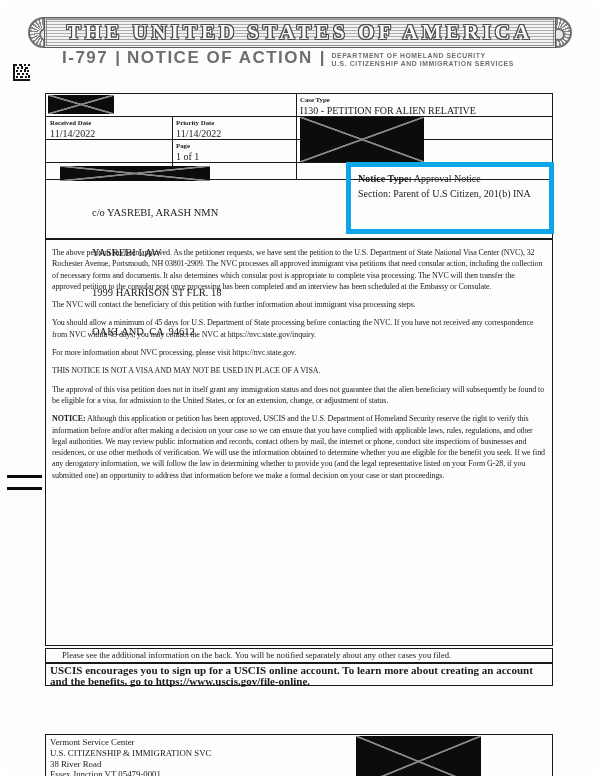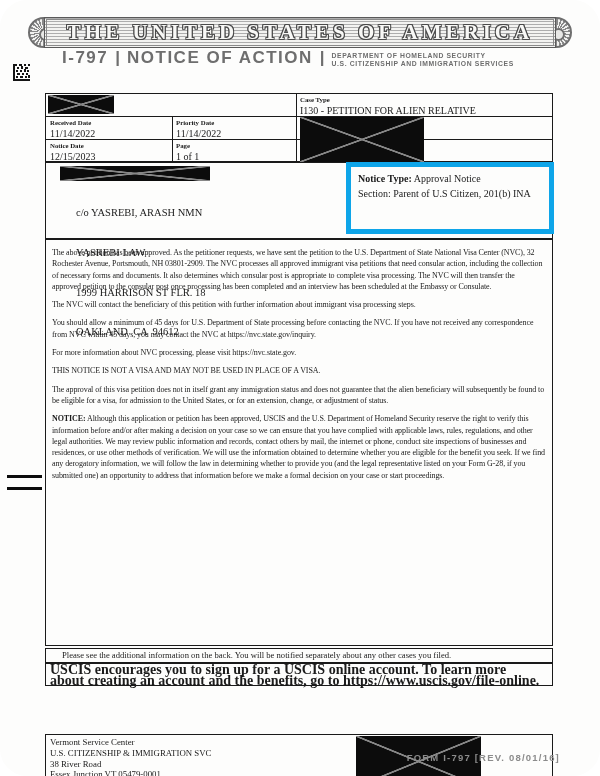--- a/index.html
+++ b/index.html
@@ -50,40 +50,40 @@
   .redact {
     position:absolute;
     background:
       linear-gradient(to top right, transparent calc(50% - 1.2px), #878787 calc(50% - 0.6px), #878787 calc(50% + 0.6px), transparent calc(50% + 1.2px)),
       linear-gradient(to bottom right, transparent calc(50% - 1.2px), #878787 calc(50% - 0.6px), #878787 calc(50% + 0.6px), transparent calc(50% + 1.2px)),
       #0c0c0c;
   }
   .cell-label { font-size:6.8px; font-weight:bold; line-height:8px; padding:2px 0 0 4px; }
   .cell-value { font-size:10px; line-height:11px; padding:1px 0 0 4px; }
   
-  .case-table { left:45px; top:93px; width:508px; height:69px; }
+  .case-table { left:45px; top:93px; width:508px; height:87px; }
   .ct-h1 { position:absolute; left:0; right:0; top:22px; border-top:1px solid #1a1a1a; }
   .ct-h2 { position:absolute; left:0; right:0; top:45px; border-top:1px solid #1a1a1a; }
   .ct-v1 { position:absolute; left:126px; top:22px; bottom:0; border-left:1px solid #1a1a1a; }
   .ct-v2 { position:absolute; left:250px; top:0; bottom:0; border-left:1px solid #1a1a1a; }
   .ct-cell { position:absolute; }
   
   .address-area { left:45px; top:162px; width:508px; height:77px; }
-  .addr-lines { position:absolute; left:30px; top:17px; font-size:10.5px; line-height:13.2px; white-space:pre; }
+  .addr-lines { position:absolute; left:46px; top:17px; font-size:10.5px; line-height:13.2px; white-space:pre; }
   .notice-box { position:absolute; left:300px; top:-1px; width:208px; height:72px; border:5px solid #0ea5e9; padding:5px 0 0 7px; }
   .notice-box div { font-size:10px; line-height:14.5px; }
   
   .main-box { left:45px; top:239px; width:508px; height:407px; padding:7px 7px 0 6px; }
   .main-box p { font-size:8px; letter-spacing:-0.1px; line-height:11.3px; margin-bottom:7px; }
   .warn { text-align:left; font-weight:normal; font-size:8.6px; letter-spacing:0; }
   
   .side-mark { position:absolute; left:7px; width:35px; height:3px; background:#0c0c0c; }
   
   .info-row1 { left:45px; top:648px; width:508px; height:15px; font-size:8.6px; line-height:13px; padding-left:16px; }
-  .info-row2 { left:45px; top:663px; width:508px; height:23px; font-size:14px; font-weight:bold; line-height:10.5px; padding:1px 10px 0 4px; }
+  .info-row2 { left:45px; top:663px; width:508px; height:23px; font-size:11px; font-weight:bold; line-height:10.5px; padding:1px 10px 0 4px; }
   .footer-box { left:45px; top:686px; width:508px; height:54px;margin-top:48px; }
   .office { position:absolute; left:4px; top:2px; font-size:8.8px; line-height:10.8px; }
   .contact { position:absolute; left:4px; top:44px; font-size:8.8px; font-weight:bold; }
   .footer-redact { left:310px; top:1px; width:125px; height:51px; }
   .form-id {
     position:absolute; left:300px; top:752px; width:260px; text-align:right;
     font-family:"Liberation Sans", sans-serif; font-weight:bold; font-size:9.5px;
     letter-spacing:1.2px; color:#8b8b8b;
   }
 </style>
@@ -132,24 +132,20 @@
 
     <div class="ct-cell" style="left:0;top:23px;width:126px;height:22px;">
       <div class="cell-label">Received Date</div>
       <div class="cell-value">11/14/2022</div>
     </div>
     <div class="ct-cell" style="left:126px;top:23px;width:124px;height:22px;">
       <div class="cell-label">Priority Date</div>
       <div class="cell-value">11/14/2022</div>
     </div>
 
-    <div class="ct-cell" style="left:0;top:46px;width:126px;height:22px;">
-      <div class="cell-label">Notice Date</div>
-      <div class="cell-value">12/15/2023</div>
-    </div>
     <div class="ct-cell" style="left:126px;top:46px;width:124px;height:22px;">
       <div class="cell-label">Page</div>
       <div class="cell-value">1 of 1</div>
     </div>
 
     <div class="redact" style="left:254px;top:23px;width:124px;height:45px;"></div>
   </div>
 
   <div class="box address-area">
     <div class="redact" style="left:14px;top:3px;width:150px;height:15px;"></div>
@@ -185,15 +181,14 @@
     <div class="office">
       <div>Vermont Service Center</div>
       <div>U.S. CITIZENSHIP &amp; IMMIGRATION SVC</div>
       <div>38 River Road</div>
       <div>Essex Junction VT 05479-0001</div>
     </div>
     <div class="contact">USCIS Contact Center: www.uscis.gov/contactcenter</div>
     <div class="redact footer-redact"></div>
   </div>
 
-  <div class="form-id">FORM I-797 [REV. 08/01/16]</div>
 
 </div>
 
 </body></html>

